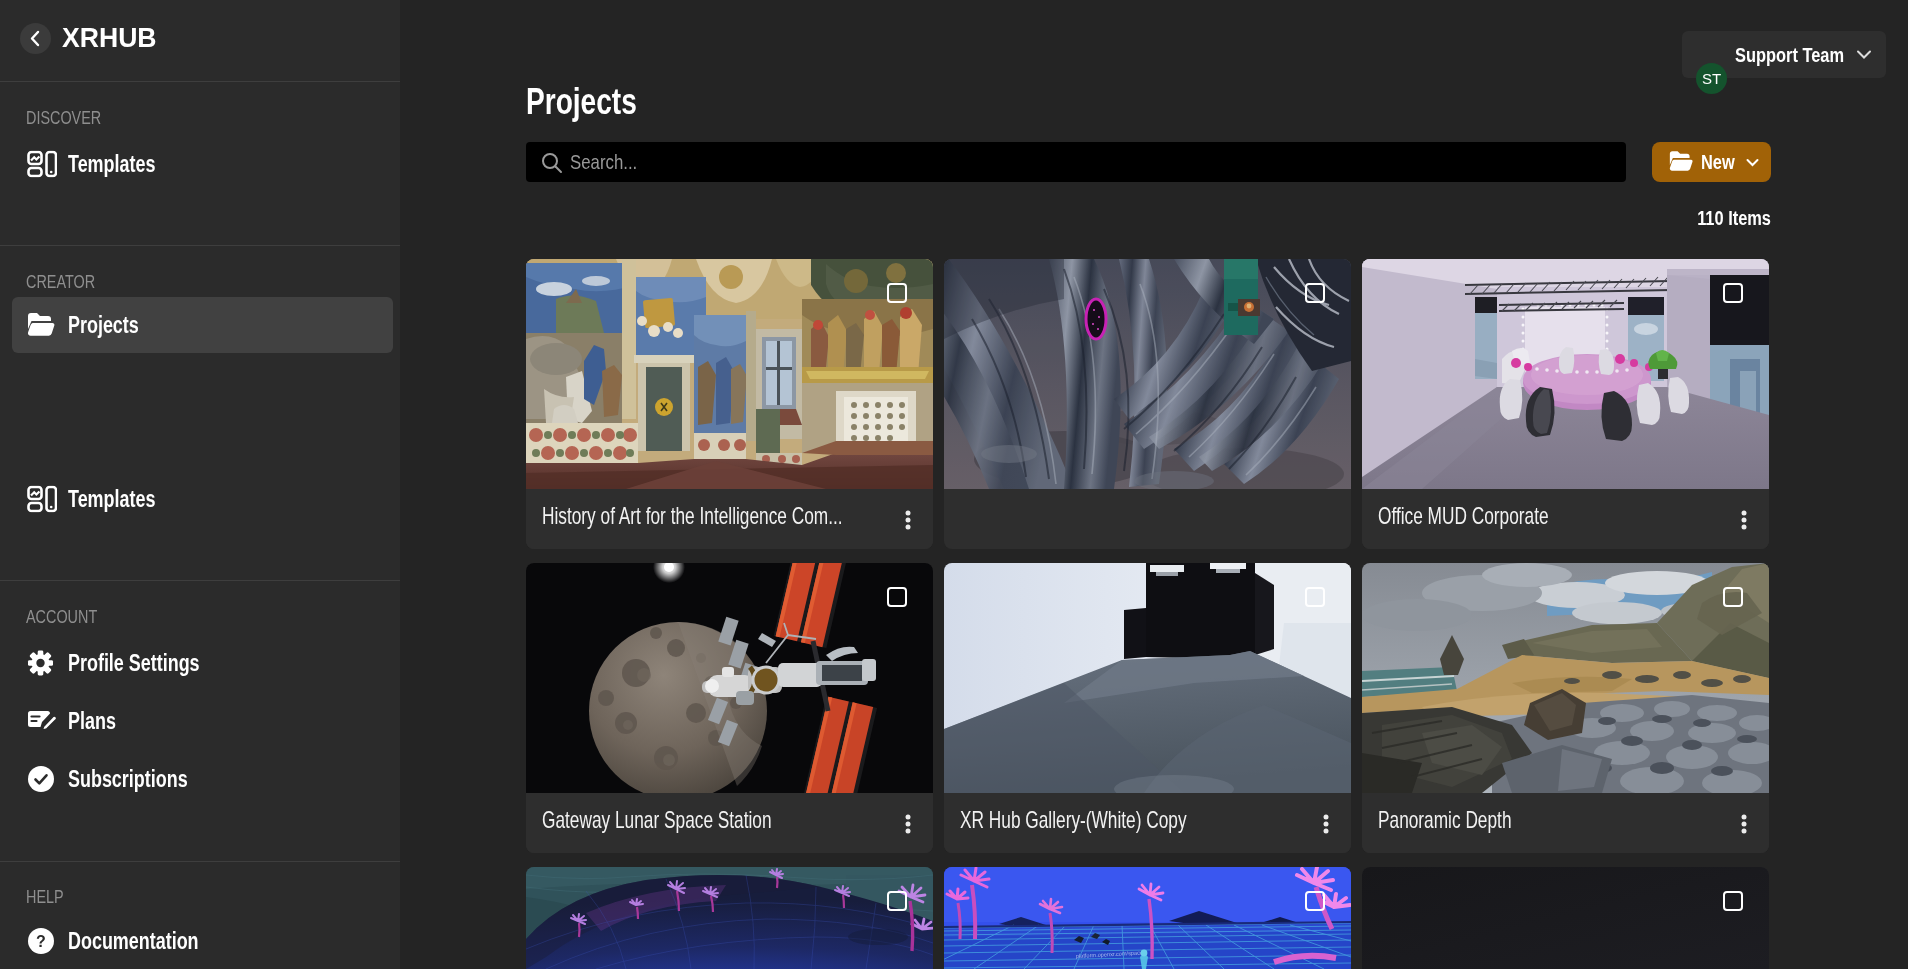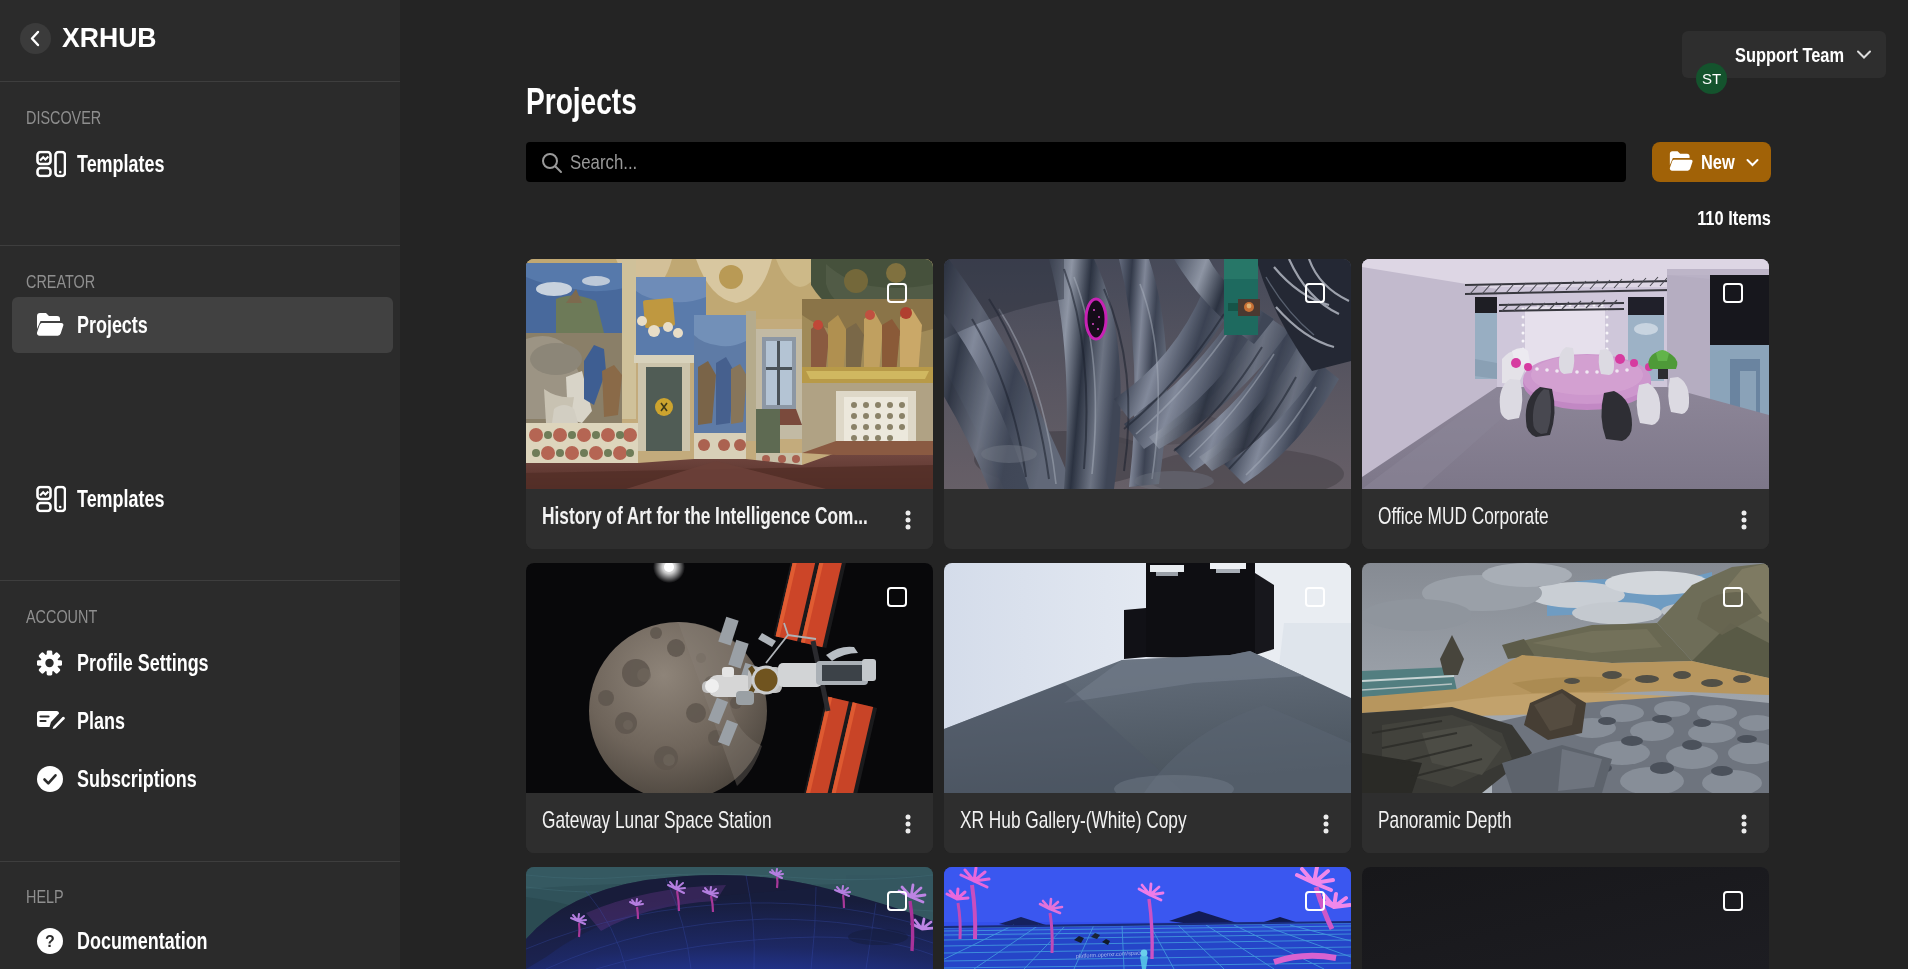--- a/index.html
+++ b/index.html
@@ -2,21 +2,21 @@
 <html><head>
 <meta charset="utf-8">
 <style>
   * { margin:0; padding:0; box-sizing:border-box; }
   html,body { width:1908px; height:969px; overflow:hidden; background:#242424;
     font-family:"Liberation Sans", sans-serif; }
   
   #sidebar { position:absolute; left:0; top:0; width:400px; height:969px; background:#2b2b2b; }
   .divider { position:absolute; left:0; width:400px; height:1px; background:#3e3e3e; }
   .seclabel { position:absolute; left:26px; color:#8f8f8f; font-size:18px; transform:scaleX(0.8); transform-origin:0 50%; }
-  .mitem { position:absolute; left:9px; width:400px; height:56px;padding-left:33px; }
+  .mitem { position:absolute; left:0; width:400px; height:56px;padding-left:33px; }
   .mitem .txt { position:absolute; left:68px; top:50%; transform:translateY(-50%) scaleX(0.78);
      transform-origin:0 50%; color:#fff; font-size:23px; font-weight:bold; white-space:nowrap; }
   .mitem svg { position:absolute; left:27px; top:50%; transform:translateY(-50%); }
   .active-row { position:absolute; left:12px; top:297px; width:381px; height:56px;
      background:#414141; border-radius:6px; }
   #backbtn { position:absolute; left:20px; top:23px; width:31px; height:31px; border-radius:50%;
      background:#3b3b3b; color:#fff; }
   #logo { position:absolute; left:62px; top:22px; color:#fff; font-size:28px; font-weight:bold; transform:scaleX(0.95); transform-origin:0 0;}
   
   #chip { position:absolute; left:1682px; top:31px; width:204px; height:47px; background:#2e2e2e; border-radius:6px; }
@@ -148,21 +148,21 @@
     <path d="M1 3 a3 3 0 0 1 3-3 h6 l3 3 h8 a3 3 0 0 1 3 3 v2 H4.5 L1 16 Z"></path>
     <path d="M5.6 10 h19.8 a2 2 0 0 1 1.9 2.6 l-2.6 8 a3 3 0 0 1-2.9 2.1 H3.6 a2.6 2.6 0 0 1-2.5-3.4 l2.6-7.6 A3 3 0 0 1 5.6 10 Z"></path>
   </svg>
   <div class="lbl">New</div>
   <svg style="position:absolute;right:12px;top:16px" width="13" height="10" viewBox="0 0 13 10">
       <path d="M1.5 2 l5 5 5-5" stroke="#fff" stroke-width="2" fill="none" stroke-linecap="round"></path>
     </svg>
 </div>
 <div id="items">110 Items</div>
 
-<div class="card" style="left:526px; top:259px;font-weight:bold;">
+<div class="card" style="left:526px; top:259px;">
 <svg class="thumb" width="407" height="230" viewBox="0 0 407 230" preserveAspectRatio="none">
   <defs>
     <linearGradient id="c1f" x1="0" y1="0" x2="0" y2="1">
       <stop offset="0" stop-color="#714740"></stop>
           <stop offset="1" stop-color="#552f28"></stop>
     </linearGradient>
   </defs>
   <rect width="407" height="230" fill="#c3ab7c"></rect>
 
   <rect x="0" y="0" width="407" height="60" fill="#c0a873"></rect>

